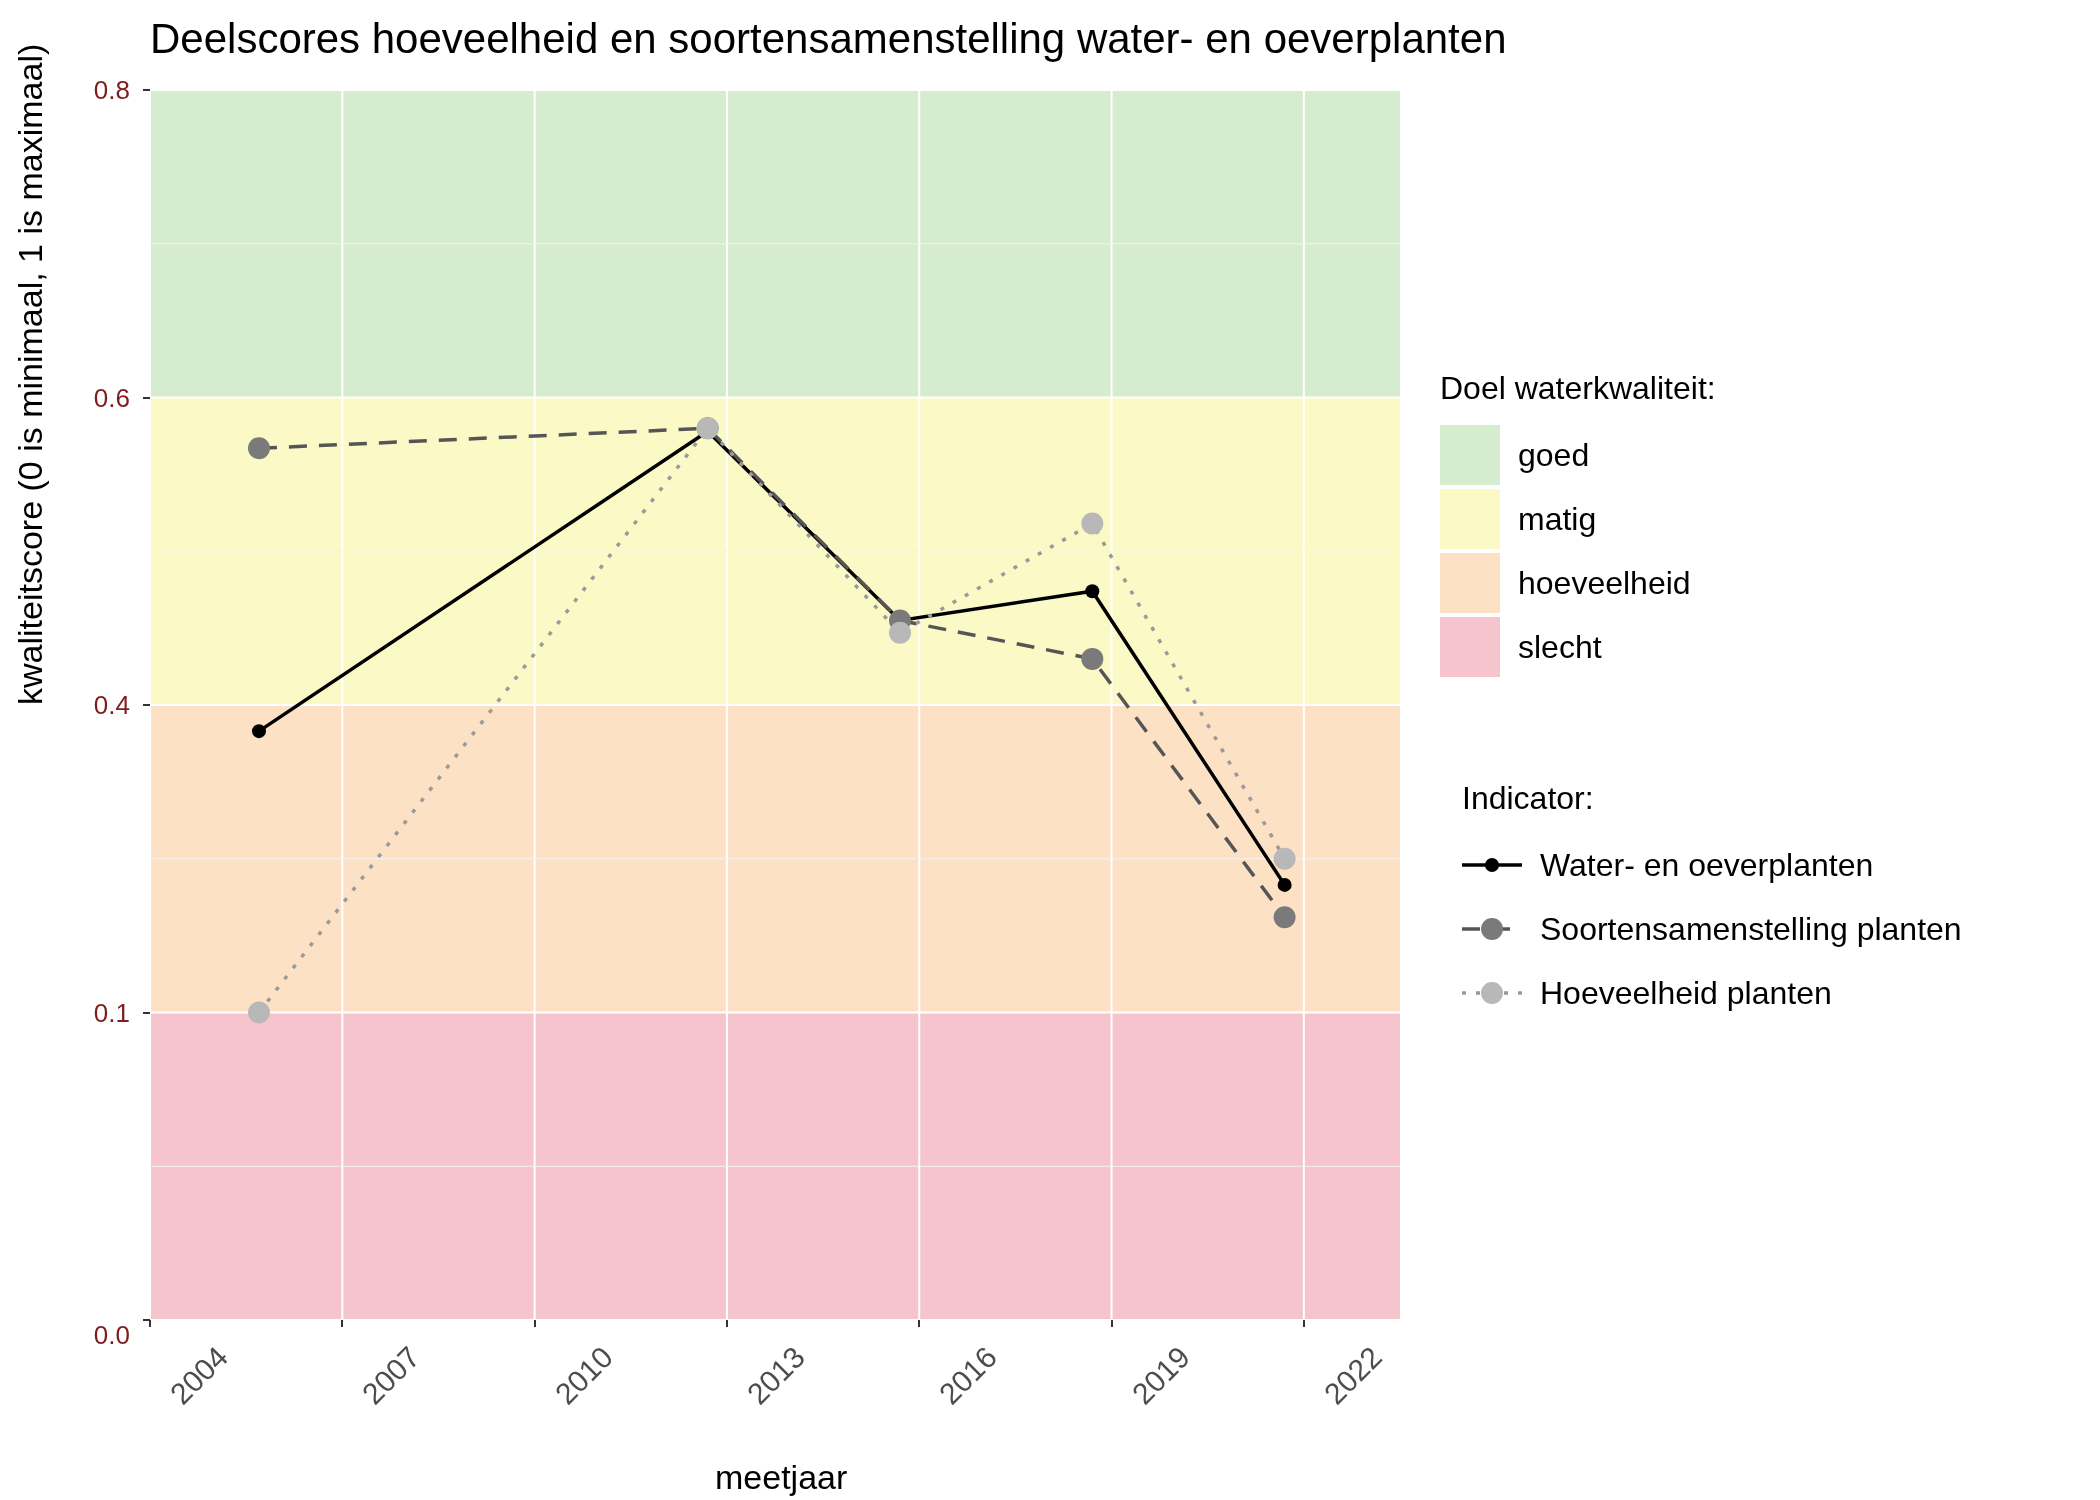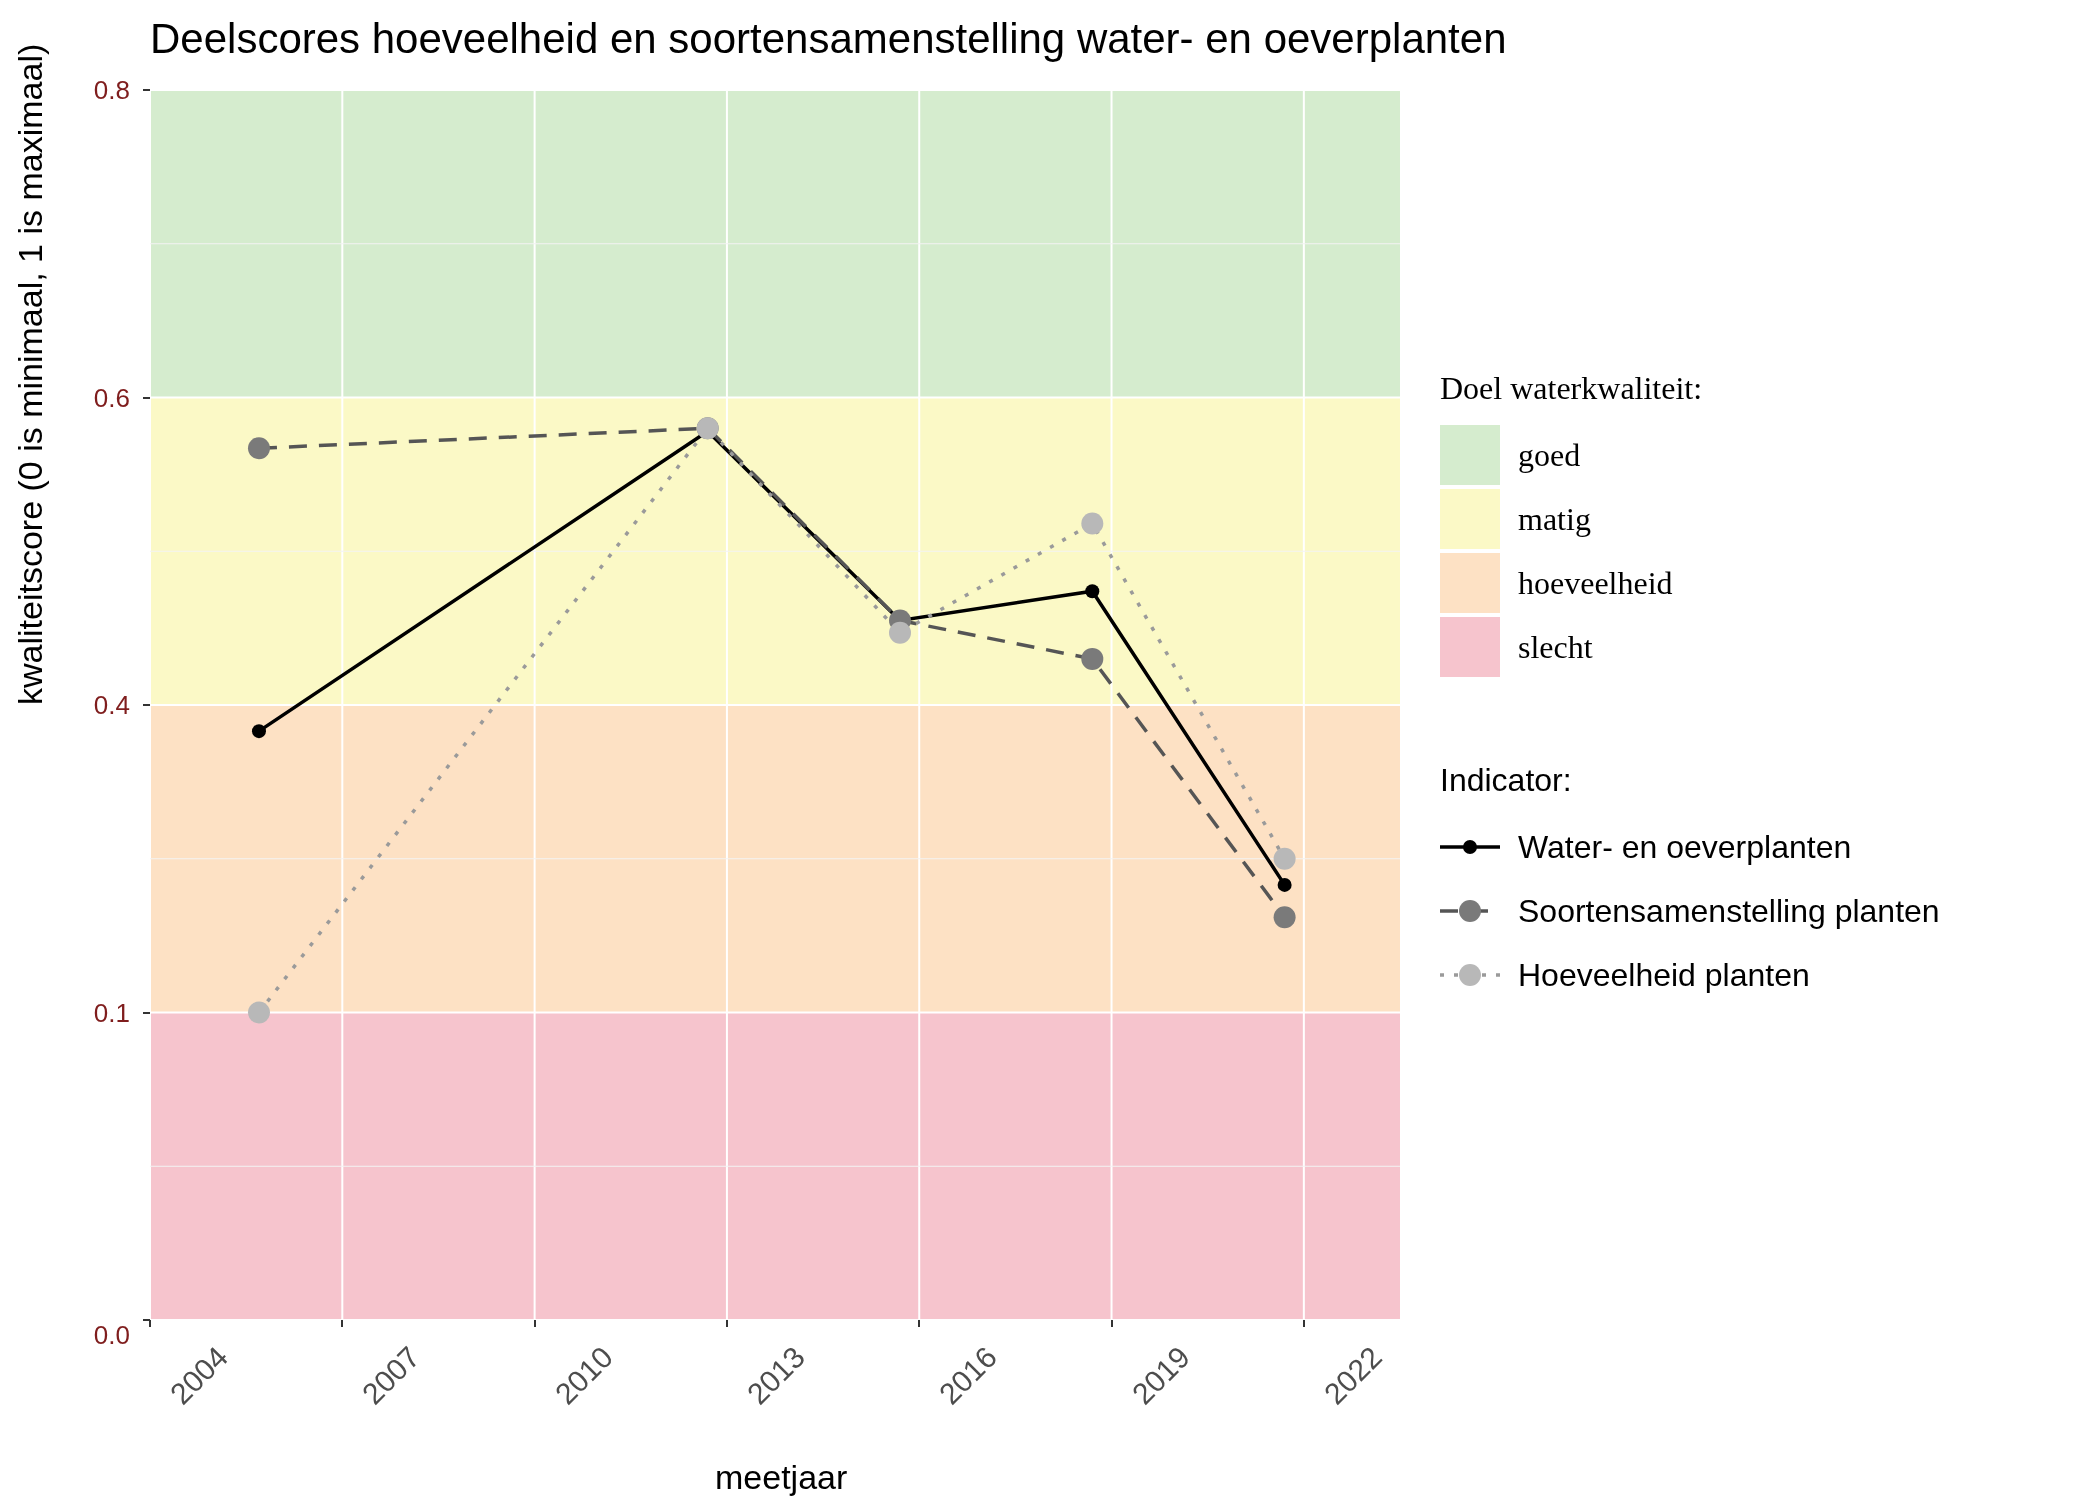--- a/index.html
+++ b/index.html
@@ -178,21 +178,21 @@
       <div class="x-tick-label" style="left: 720.923px; top: 1340px;">2013</div>
       <div class="x-tick-line" style="left: 725.923px;"></div>
       <div class="x-tick-label" style="left: 913.231px; top: 1340px;">2016</div>
       <div class="x-tick-line" style="left: 918.231px;"></div>
       <div class="x-tick-label" style="left: 1105.54px; top: 1340px;">2019</div>
       <div class="x-tick-line" style="left: 1110.54px;"></div>
       <div class="x-tick-label" style="left: 1297.85px; top: 1340px;">2022</div>
       <div class="x-tick-line" style="left: 1302.85px;"></div>
     </div>
 
-  <div class="legend" style="top:370px;font-family:Liberation Serif, serif;">
+  <div class="legend" style="top:370px;">
     <div class="legend-title">Doel waterkwaliteit:</div>
     <div id="legend-bands-rows">
         <div class="legend-row">
           <div class="swatch" style="background: rgb(213, 236, 206);"></div>
           <span>goed</span>
         </div>
         <div class="legend-row">
           <div class="swatch" style="background: rgb(251, 249, 198);"></div>
           <span>matig</span>
         </div>
@@ -200,21 +200,21 @@
           <div class="swatch" style="background: rgb(253, 225, 196);"></div>
           <span>hoeveelheid</span>
         </div>
         <div class="legend-row">
           <div class="swatch" style="background: rgb(246, 196, 205);"></div>
           <span>slecht</span>
         </div>
       </div>
   </div>
 
-  <div class="legend" style="top:762px;">
+  <div class="legend" style="top:780px;margin-left:22px;">
     <div class="legend-title">Indicator:</div>
     <div id="legend-series-rows">
         <div class="legend-row">
           <div class="ind-swatch"><svg width="60" height="40">
               <line x1="0" y1="20" x2="60" y2="20" stroke="#000000" stroke-width="3.5"></line>
               <circle cx="30" cy="20" r="7" fill="#000000"></circle>
             </svg></div>
           <span>Water- en oeverplanten</span>
         </div>
         <div class="legend-row">

